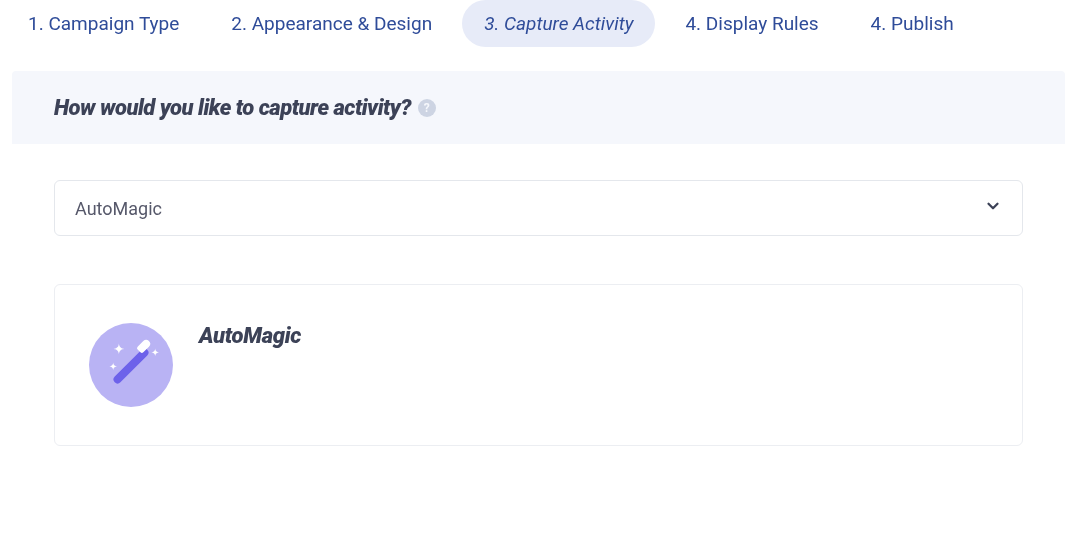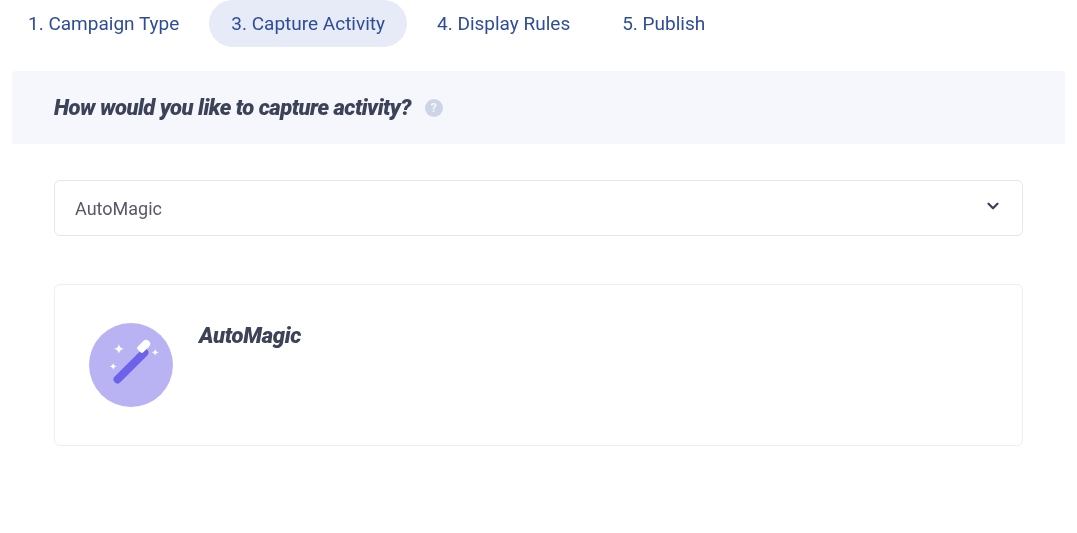--- a/index.html
+++ b/index.html
@@ -24,32 +24,33 @@
       padding: 12px 22px;
       border-radius: 999px;
       font-size: 19px;
       color: #2f4c99;
       cursor: pointer;
       white-space: nowrap;
       font-weight: 450;
     }
     .tab.active {
       background: #e7ebf8;
+      font-style: italic;
     }
     .section-header {
       background: #f5f7fc;
       padding: 24px 42px;
       margin-top: 24px;
       border-top-left-radius: 4px;
       border-top-right-radius: 4px;
       margin-left: 12px;
       margin-right: 12px;
       display: flex;
       align-items: center;
-      gap: 14px;
+      gap: 7px;
     }
     .section-title {
       font-size: 22px;
       font-weight: 900;
       font-style: italic;
       color: #3c4257;
       letter-spacing: -0.5px;
     }
     .help-icon {
       width: 18px;
@@ -157,23 +158,24 @@
       font-size: 18px;
       color: #55576a;
       line-height: 1.55;
     }
   </style>
 </head>
 <body>
 
 <div class="tabs-container">
   <div class="tab">1. Campaign Type</div>
+  <div class="tab">2. Appearance &amp; Design</div>
   <div class="tab active">3. Capture Activity</div>
   <div class="tab">4. Display Rules</div>
-  <div class="tab">5. Publish</div>
+  <div class="tab">4. Publish</div>
 </div>
 
 <div class="section-header">
   <span class="section-title">How would you like to capture activity?</span>
   <span class="help-icon">?</span>
 </div>
 
 <div class="content-area">
   <div class="select-box">
     <span>AutoMagic</span>

